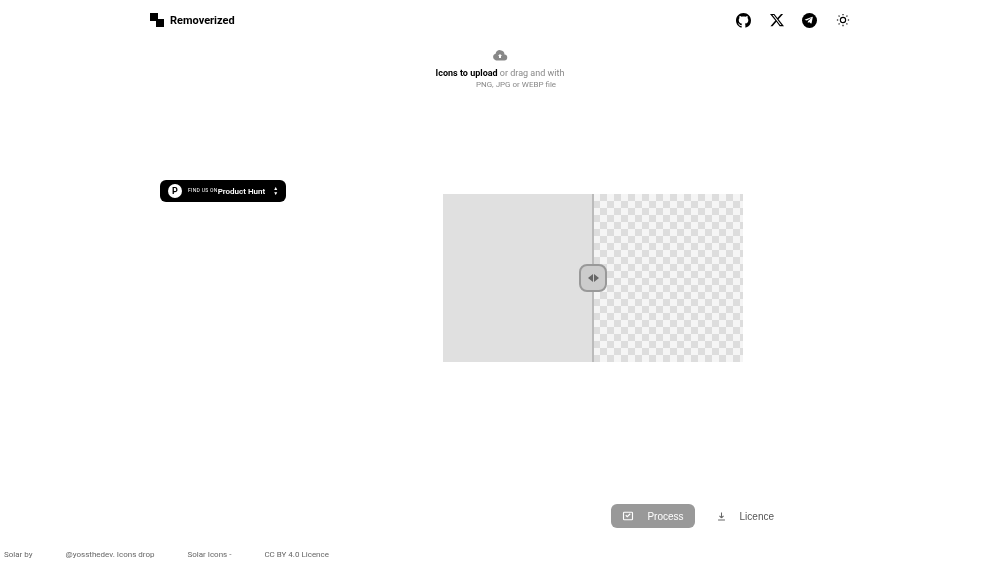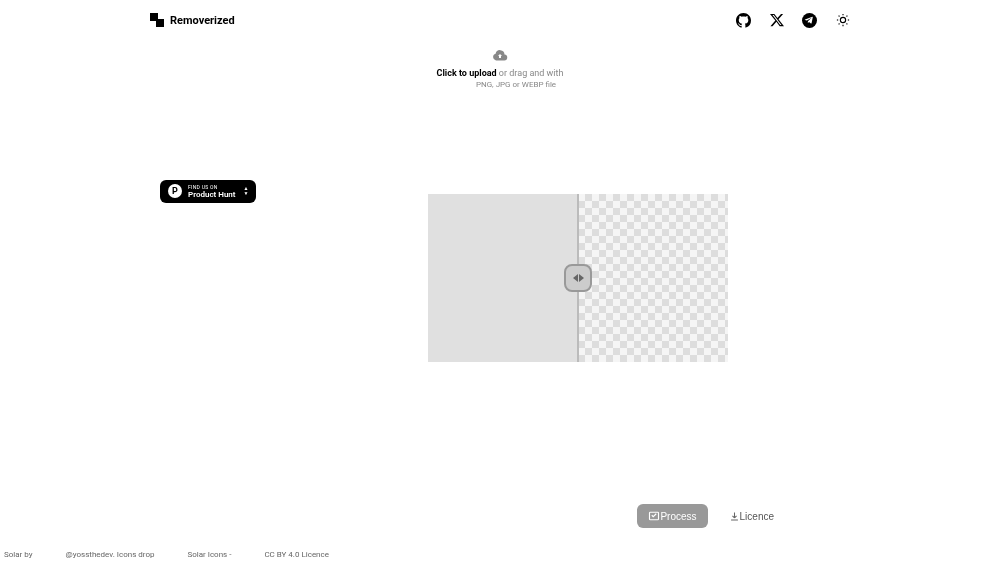--- a/index.html
+++ b/index.html
@@ -18,21 +18,21 @@
     .upload-icon { width: 16px; height: 16px; margin: 0 auto 4px; }
     .upload-line1 { font-size: 9px; }
     .upload-bold { font-weight: 700; }
     .upload-gray { color: #888; }
     .upload-line2 { font-size: 8px; color: #888; margin-top: 2px; padding-left: 32px; }
     
     .main { display: flex; padding: 0 150px; margin-top: 90px; gap: 50px; }
     .left { flex: 0 0 auto; }
     .ph-badge { background: #000; color: #fff; border-radius: 6px; padding: 4px 8px; display: inline-flex; align-items: center; gap: 6px; margin-bottom: 10px; margin-left: 10px; }
     .ph-circle { width: 14px; height: 14px; background: #fff; border-radius: 50%; display: flex; align-items: center; justify-content: center; color: #000; font-size: 9px; font-weight: 700; }
-    .ph-text { display: flex; flex-direction: column; }
+    .ph-text { display: flex; flex-direction: row; }
     .ph-label { font-size: 5px; text-transform: uppercase; letter-spacing: 0.3px; }
     .ph-name { font-size: 8px; font-weight: 600; }
     .ph-arrows { display: flex; flex-direction: column; font-size: 5px; line-height: 5px; margin-left: 2px; }
     
     .headline { font-size: 36px; font-weight: 800; line-height: 1.04; letter-spacing: -0.5px; margin-left: 10px; max-width: 230px; }
     .star-wrap { display: inline-block; vertical-align: middle; margin-left: 2px; }
     
     .right { flex: 1; }
     .preview { width: 300px; height: 168px; position: relative; margin: 15px auto 0; display: flex; }
     .preview-left { width: 50%; height: 100%; background: #e0e0e0; }
@@ -46,21 +46,21 @@
       background-color: #f5f5f5;
     }
     .divider { position: absolute; left: 50%; top: 0; bottom: 0; width: 2px; background: #bbb; transform: translateX(-50%); }
     .slider-handle { position: absolute; left: 50%; top: 50%; transform: translate(-50%, -50%); width: 28px; height: 28px; background: #ccc; border: 2px solid #999; border-radius: 8px; display: flex; align-items: center; justify-content: center; cursor: ew-resize; }
     .slider-arrows { display: flex; gap: 1px; }
     .arrow-l, .arrow-r { width: 0; height: 0; border-top: 4px solid transparent; border-bottom: 4px solid transparent; }
     .arrow-l { border-right: 5px solid #666; }
     .arrow-r { border-left: 5px solid #666; }
     
     .actions { position: absolute; right: 215px; bottom: 35px; display: flex; gap: 10px; }
-    .btn { display: inline-flex; align-items: center; gap: 0; padding: 6px 11px; border-radius: 6px; font-size: 10px; font-weight: 500; cursor: pointer; border: none; }
+    .btn { display: inline-flex; align-items: center; gap: 13px; padding: 6px 11px; border-radius: 6px; font-size: 10px; font-weight: 500; cursor: pointer; border: none; }
     .btn-process { background: #999; color: #fff; }
     .btn-download { background: transparent; color: #555; }
     
     .footer { position: absolute; bottom: 4px; left: 4px; font-size: 8px; color: #666; }
     .footer-link { color: #666; text-decoration: none; padding-left: 31px; }
   </style>
 </head>
 <body>
 
 <div class="header">
@@ -102,21 +102,21 @@
 </div>
 
 <div class="upload-area">
   <div class="upload-icon">
     <svg viewBox="0 0 16 16" width="16" height="16" fill="#888">
         <path d="M12.5 6.5a4.5 4.5 0 00-8.9-.8A3.5 3.5 0 004 12.5h8a3 3 0 00.5-6z"></path>
         <path fill="#fff" d="M8 6l2 2H9v2H7V8H6l2-2z"></path>
       </svg>
   </div>
   <div class="upload-line1">
-    <span class="upload-bold">Click to upload</span><span class="upload-gray"> or drag and with</span>
+    <span class="upload-bold">Icons to upload</span><span class="upload-gray"> or drag and with</span>
   </div>
   <div class="upload-line2">PNG, JPG or WEBP file</div>
 </div>
 
 <div class="main">
   <div class="left">
     <div class="ph-badge">
       <div class="ph-circle">P</div>
       <div class="ph-text">
         <span class="ph-label">FIND US ON</span>

